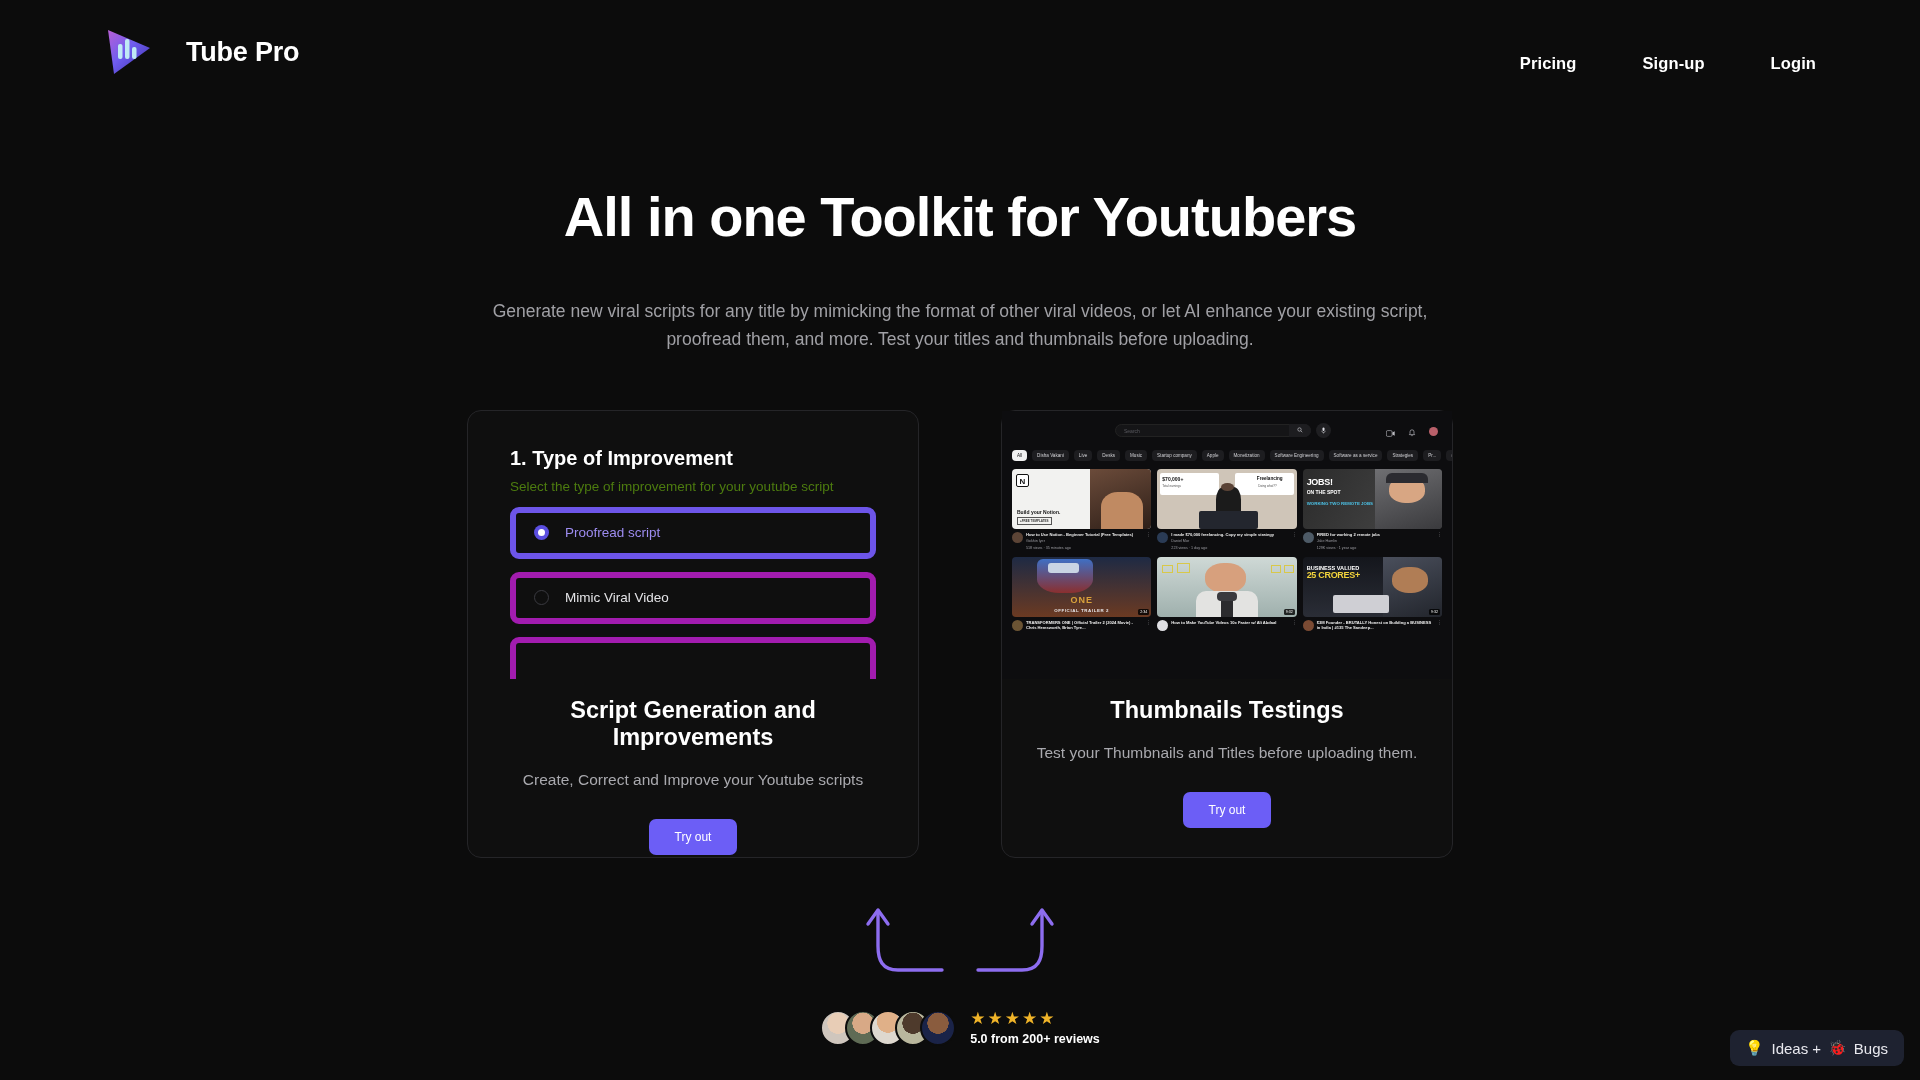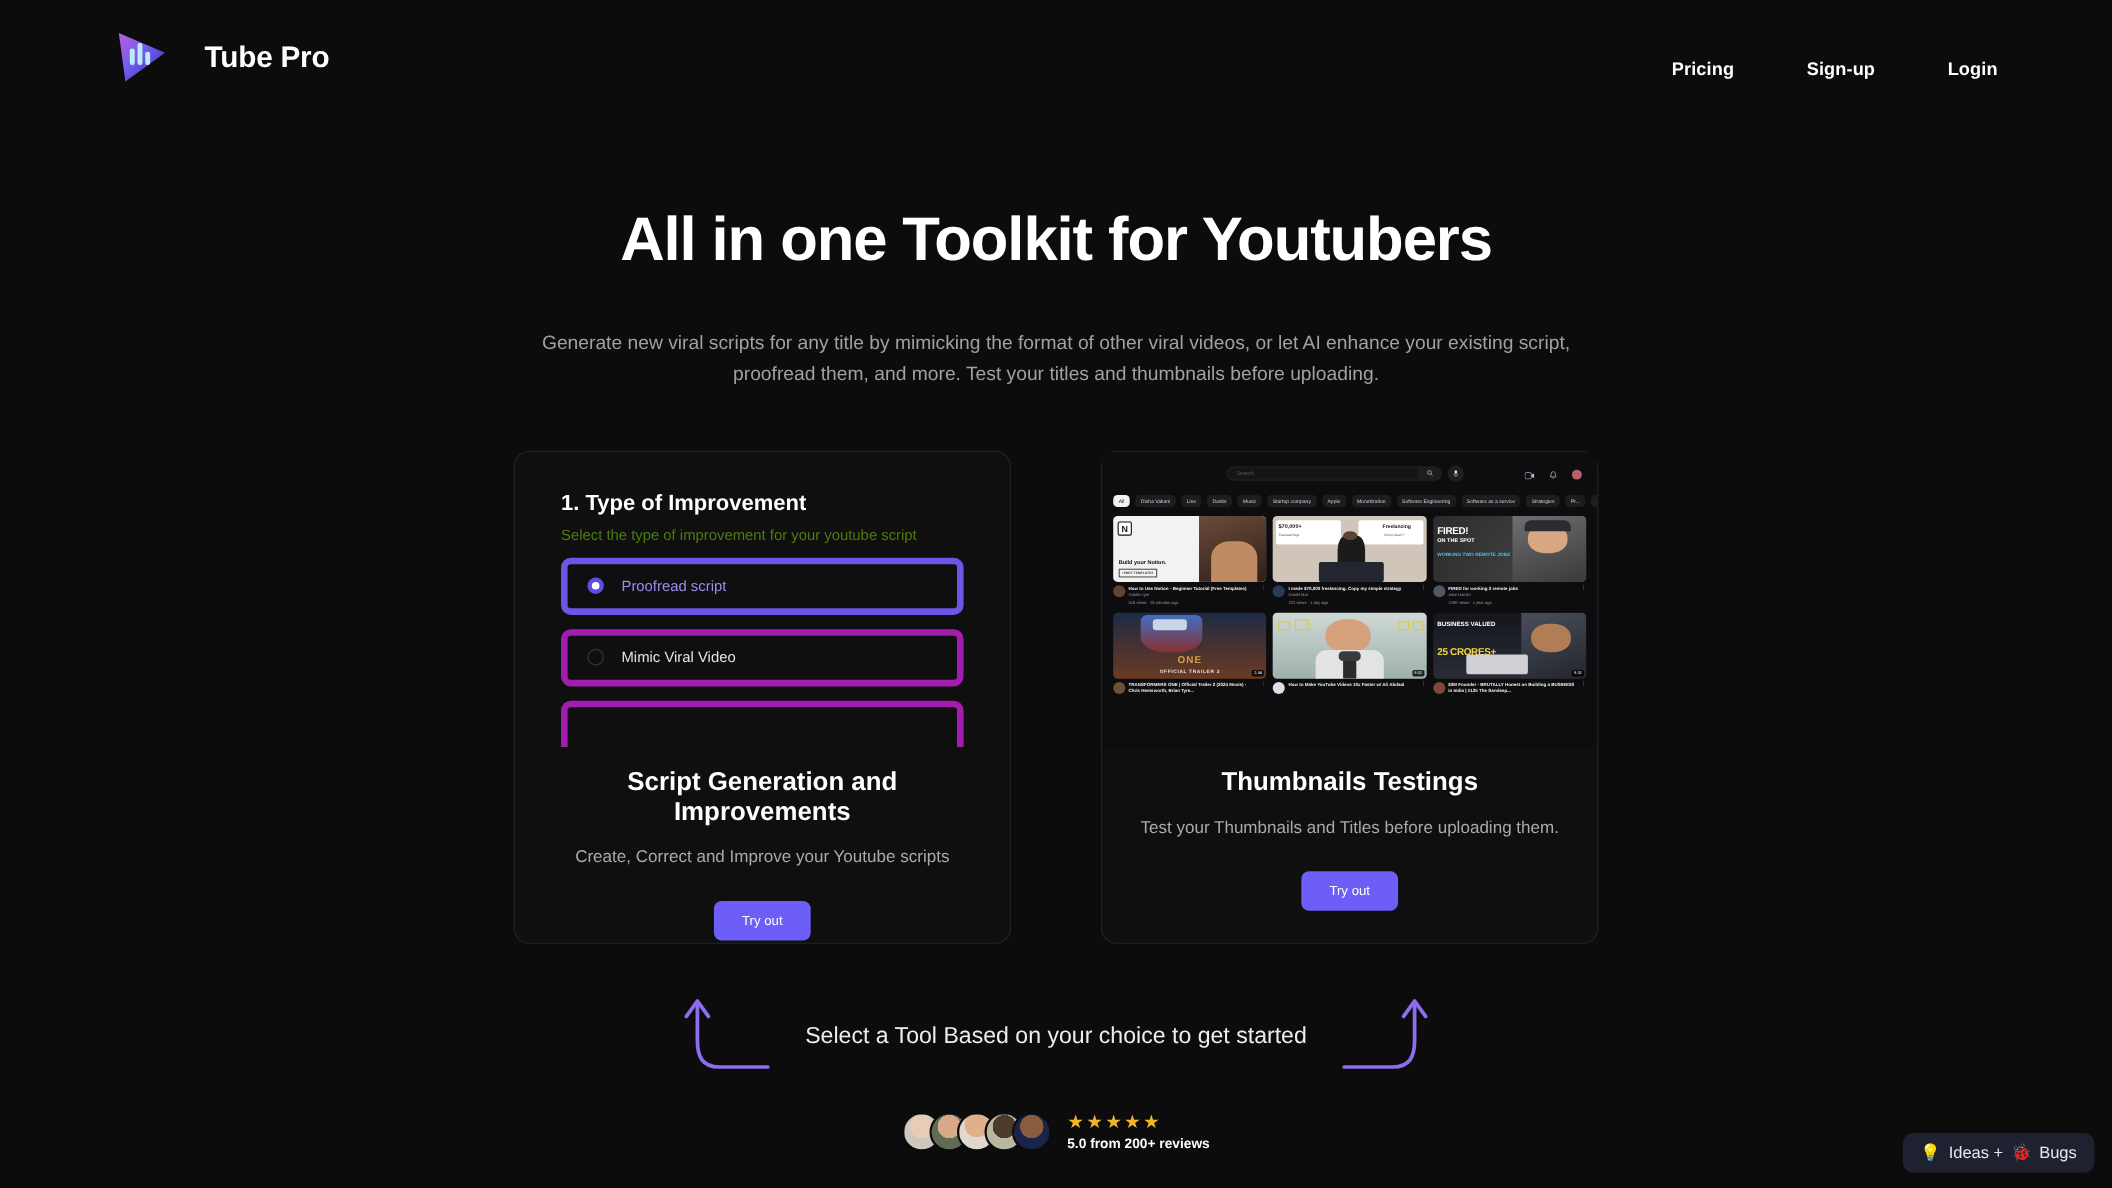--- a/index.html
+++ b/index.html
@@ -327,21 +327,21 @@
               </div>
               <div class="vdots">⋮</div>
             </div>
           </div>
 
           <div>
             <div class="thumb" style="background:linear-gradient(120deg,#2b2b2b,#4a4a4a);">
               <div style="position:absolute;right:0;top:0;width:48%;height:100%;background:linear-gradient(160deg,#6f6f72,#3a3a3d);"></div>
               <div style="position:absolute;right:12%;top:8px;width:26%;height:26px;background:#d8a683;border-radius:45%;"></div>
               <div style="position:absolute;right:10%;top:4px;width:30%;height:10px;background:#2b2b30;border-radius:6px 6px 0 0;"></div>
-              <div style="position:absolute;left:4px;top:8px;font-size:9px;font-weight:bold;color:#fff;letter-spacing:-0.3px;">FIRED!</div>
+              <div style="position:absolute;left:4px;top:8px;font-size:9px;font-weight:bold;color:#fff;letter-spacing:-0.3px;">JOBS!</div>
               <div style="position:absolute;left:4px;top:20px;font-size:5px;font-weight:bold;color:#fff;">ON THE SPOT</div>
               <div style="position:absolute;left:4px;top:32px;font-size:4.4px;font-weight:bold;color:#4cc3e8;line-height:1.3;width:52%;">WORKING TWO REMOTE JOBS</div>
             </div>
             <div class="vmeta">
               <div class="vava" style="background:#4d5a66;"></div>
               <div class="vtext">
                 <div class="vtitle">FIRED for working 2 remote jobs</div>
                 <div class="vsub">Jake Hamlin</div>
                 <div class="vsub">129K views · 1 year ago</div>
               </div>
@@ -385,21 +385,21 @@
               </div>
               <div class="vdots">⋮</div>
             </div>
           </div>
 
           <div>
             <div class="thumb" style="background:linear-gradient(#14161c,#2a2d36);">
               <div style="position:absolute;right:0;top:0;width:42%;height:100%;background:linear-gradient(160deg,#4a4f5c,#22252c);"></div>
               <div style="position:absolute;right:10%;top:10px;width:26%;height:26px;background:#b07d55;border-radius:45%;"></div>
               <div style="position:absolute;left:4px;top:8px;font-size:5.6px;font-weight:bold;color:#fff;">BUSINESS VALUED</div>
-              <div style="position:absolute;left:4px;top:30px;font-size:9px;font-weight:bold;color:#f2d43c;letter-spacing:-0.3px;">25 CRORES+</div>
+              <div style="position:absolute;left:4px;top:13px;font-size:9px;font-weight:bold;color:#f2d43c;letter-spacing:-0.3px;">25 CRORES+</div>
               <div style="position:absolute;left:22%;bottom:4px;width:40%;height:18px;background:#cfcfd4;border-radius:2px;"></div>
               <div class="dur">9:32</div>
             </div>
             <div class="vmeta">
               <div class="vava" style="background:#7a4a33;"></div>
               <div class="vtext">
                 <div class="vtitle">$3M Founder - BRUTALLY Honest on Building a BUSINESS in India | #135 The Sandeep...</div>
               </div>
               <div class="vdots">⋮</div>
             </div>
@@ -416,21 +416,20 @@
   </div>
 </div>
 
 <div class="arrow-row">
   <span>
     <svg width="80" height="84" viewBox="0 0 80 84">
       <path d="M78 72 H34 C18 72 14 62 14 48 V14" fill="none" stroke="#8d6df0" stroke-width="3.4" stroke-linecap="round"></path>
       <path d="M4 26 L14 12 L24 26" fill="none" stroke="#8d6df0" stroke-width="3.4" stroke-linecap="round" stroke-linejoin="round"></path>
     </svg>
   </span>
-  <span class="arrow-text">Select a Tool Based on your choice to get started</span>
   <span>
     <svg width="80" height="84" viewBox="0 0 80 84">
       <path d="M2 72 H46 C62 72 66 62 66 48 V14" fill="none" stroke="#8d6df0" stroke-width="3.4" stroke-linecap="round"></path>
       <path d="M56 26 L66 12 L76 26" fill="none" stroke="#8d6df0" stroke-width="3.4" stroke-linecap="round" stroke-linejoin="round"></path>
     </svg>
   </span>
 </div>
 
 <div class="reviews">
   <div class="avatars">

